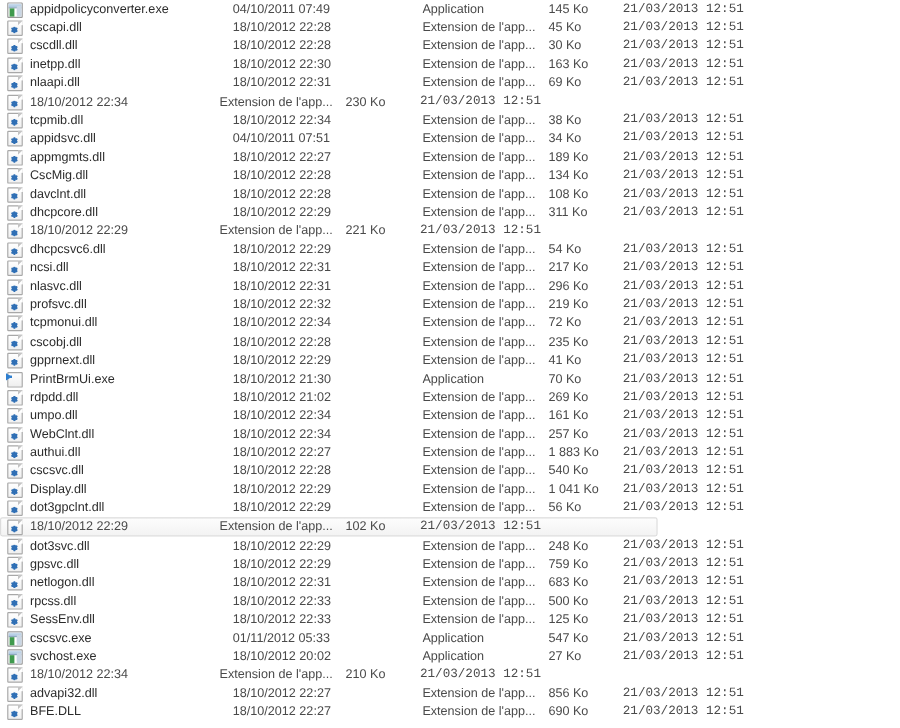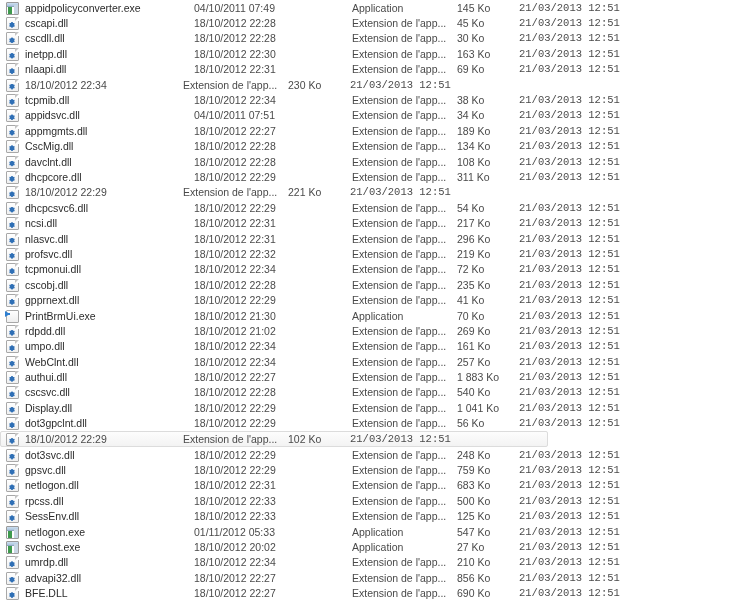--- a/index.html
+++ b/index.html
@@ -469,41 +469,40 @@
       <div class="cell-name">SessEnv.dll</div>
       <div class="cell-date">18/10/2012 22:33</div>
       <div class="cell-type">Extension de l'app...</div>
       <div class="cell-size">125 Ko</div>
       <div class="cell-date2">21/03/2013 12:51</div>
     </div>
     <div class="row">
       <div class="cell-icon">
         <span class="ico exe"></span>
       </div>
-      <div class="cell-name">netlogon.exe</div>
+      <div class="cell-name">cscsvc.exe</div>
       <div class="cell-date">01/11/2012 05:33</div>
       <div class="cell-type">Application</div>
       <div class="cell-size">547 Ko</div>
       <div class="cell-date2">21/03/2013 12:51</div>
     </div>
     <div class="row">
       <div class="cell-icon">
         <span class="ico exe"></span>
       </div>
       <div class="cell-name">svchost.exe</div>
       <div class="cell-date">18/10/2012 20:02</div>
       <div class="cell-type">Application</div>
       <div class="cell-size">27 Ko</div>
       <div class="cell-date2">21/03/2013 12:51</div>
     </div>
     <div class="row">
       <div class="cell-icon">
         <span class="ico dll"></span>
       </div>
-      <div class="cell-name">umrdp.dll</div>
       <div class="cell-date">18/10/2012 22:34</div>
       <div class="cell-type">Extension de l'app...</div>
       <div class="cell-size">210 Ko</div>
       <div class="cell-date2">21/03/2013 12:51</div>
     </div>
     <div class="row">
       <div class="cell-icon">
         <span class="ico dll"></span>
       </div>
       <div class="cell-name">advapi32.dll</div>

